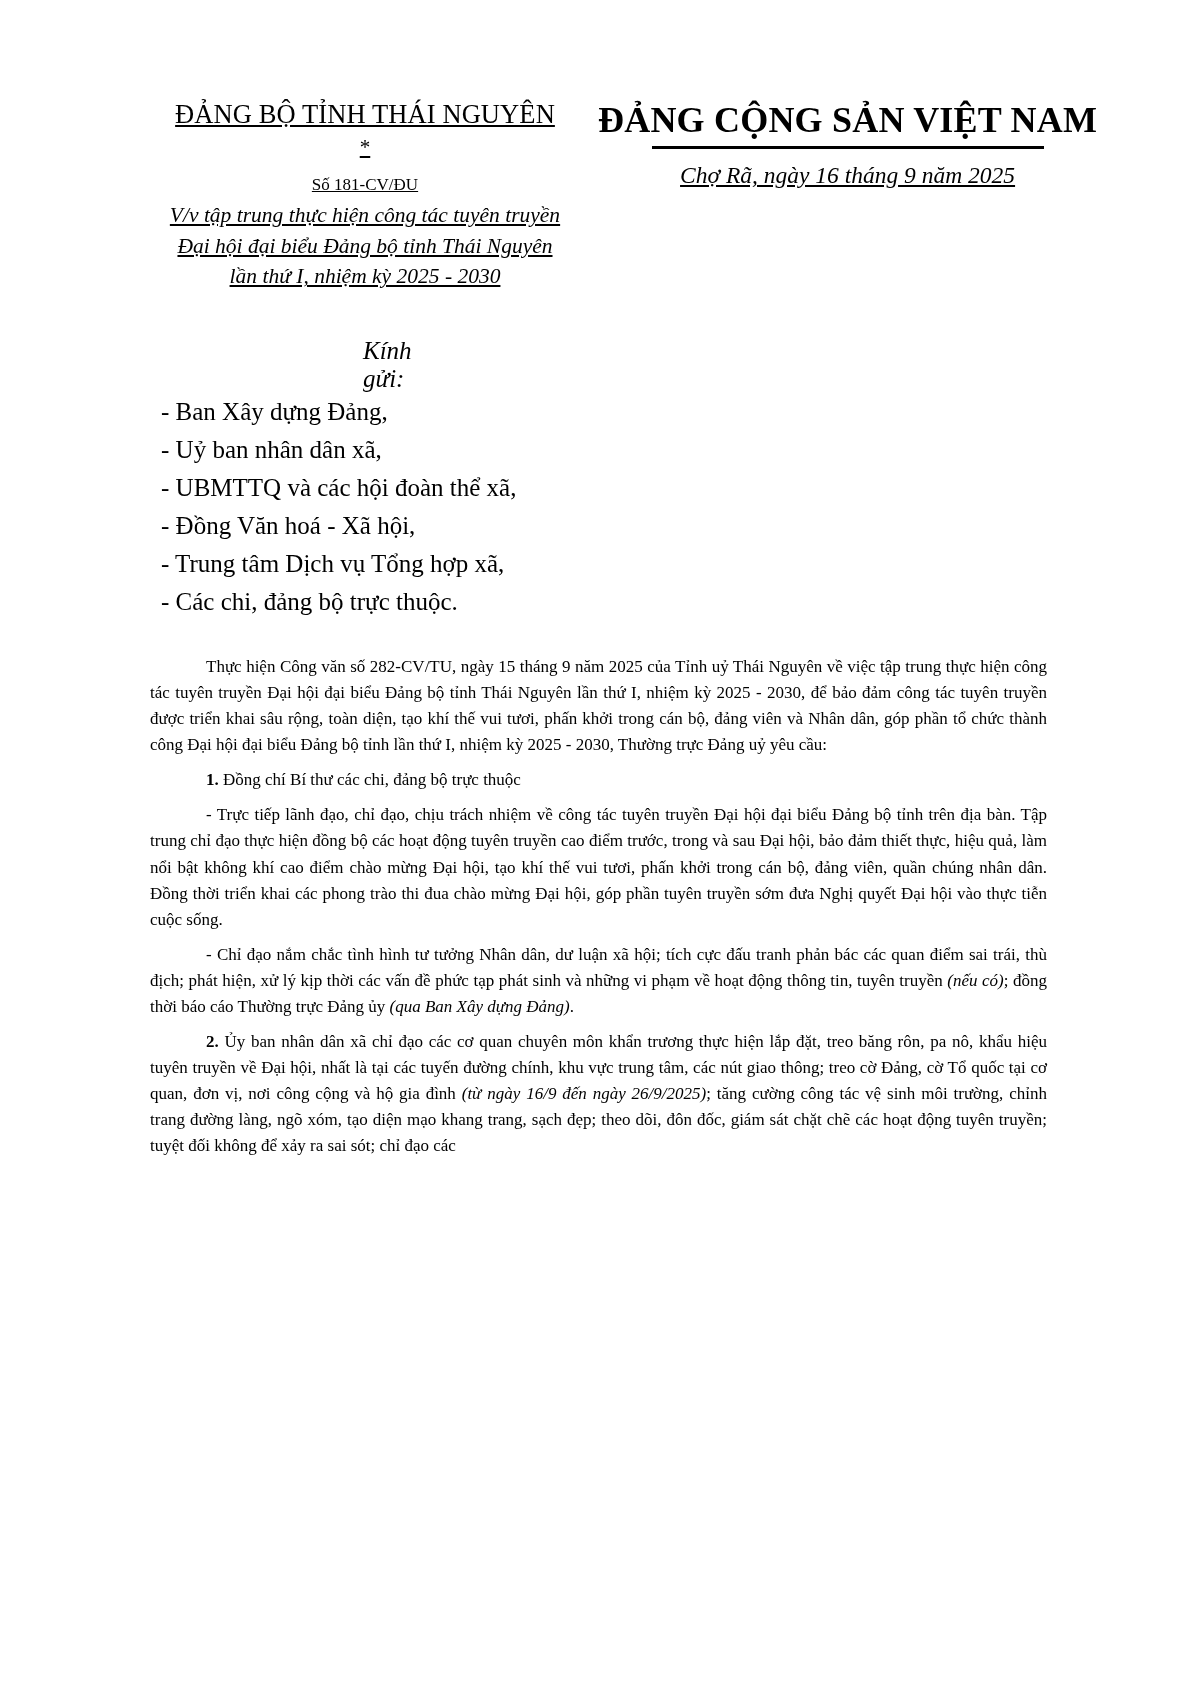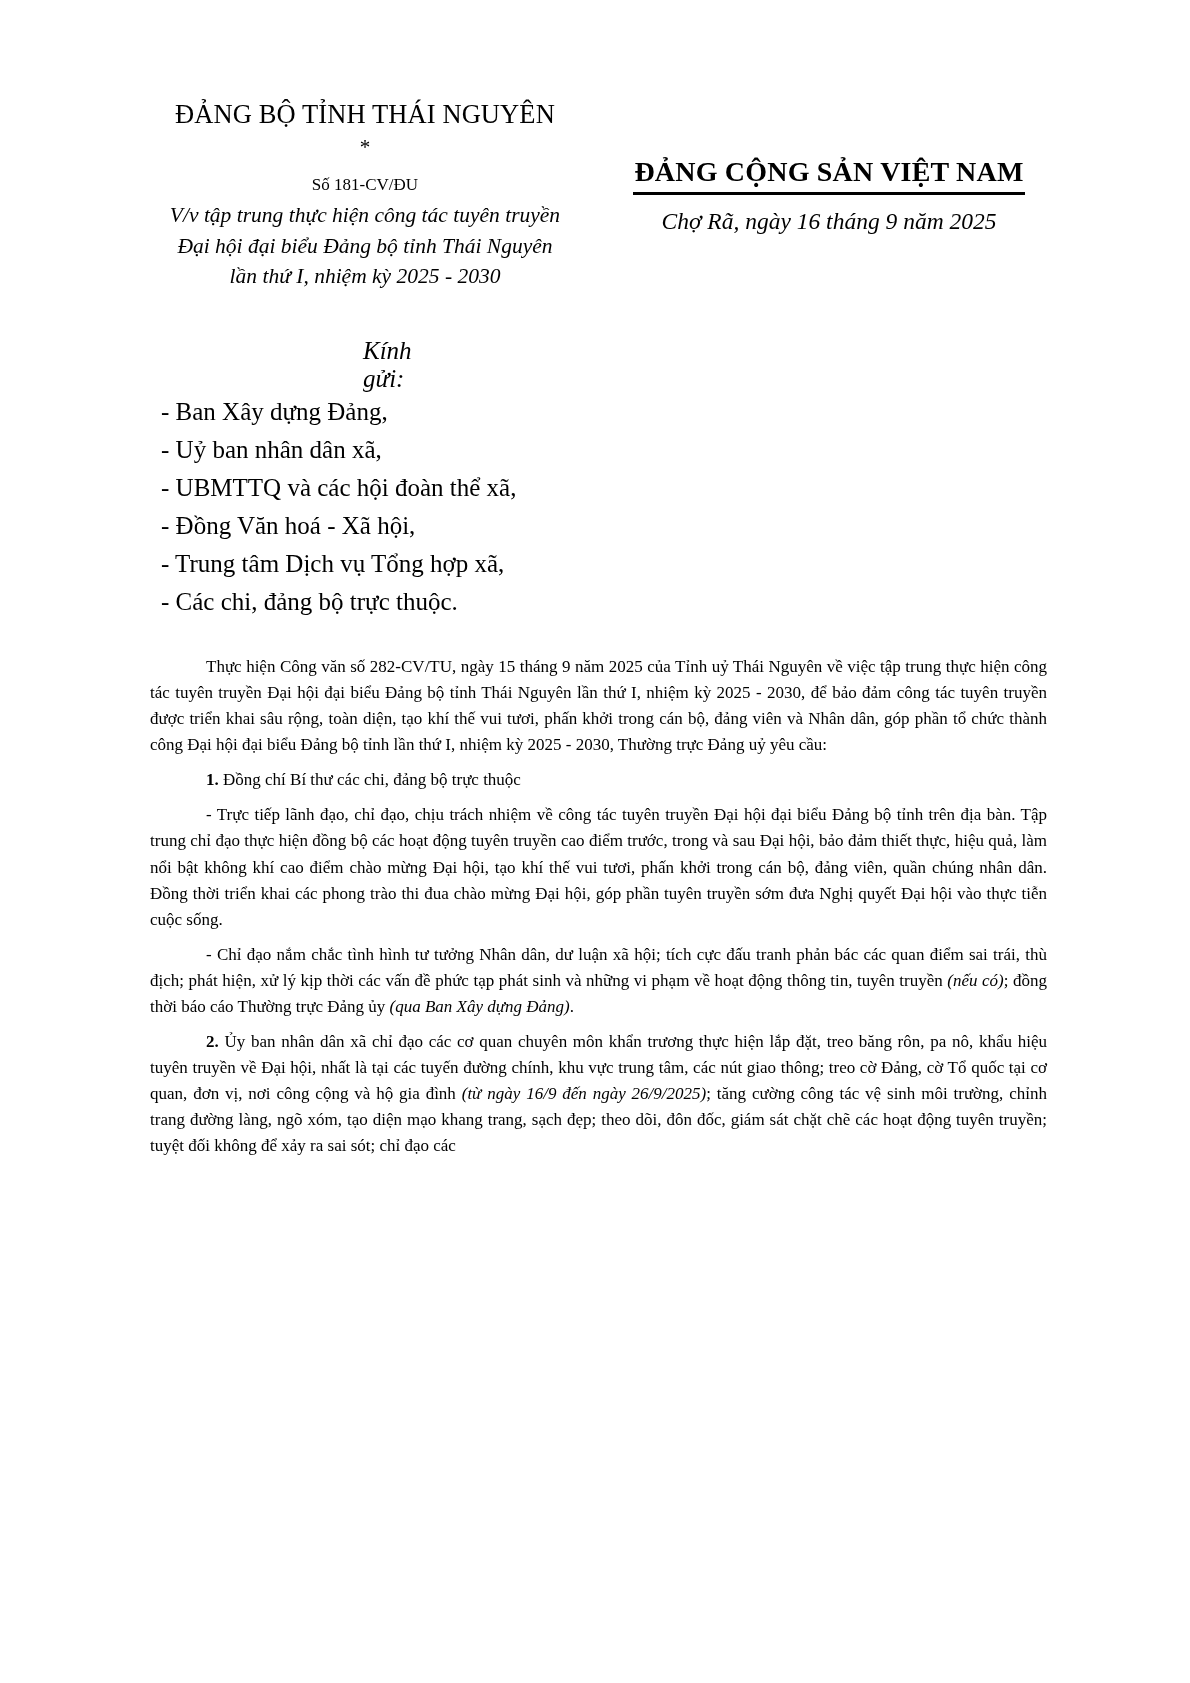--- a/index.html
+++ b/index.html
@@ -18,24 +18,25 @@
     margin: 0 auto;
     background: #ffffff;
     overflow: hidden;
     box-sizing: border-box;
     padding: 0;
   }
   
   .header {
     display: flex;
     flex-direction: row;
-    align-items: center;
+    align-items: flex-start;
     padding-top: 98px;
     padding-left: 150px;
     padding-right: 130px;
+    text-decoration: underline;
   }
   .header-left {
     width: 430px;
     text-align: center;
     flex: 0 0 auto;
   }
   .header-right {
     flex: 1 1 auto;
     text-align: center;
     padding-left: 18px;
@@ -65,21 +66,21 @@
   }
   .subject {
     font-size: 21.5px;
     font-style: italic;
     line-height: 1.42;
     margin-top: 4px;
   }
   .subject div { white-space: nowrap; }
 
   .national-title {
-    font-size: 28px;
+    font-size: 36px;
     font-weight: bold;
     letter-spacing: 0.2px;
     white-space: nowrap;
     display: inline-block;
     line-height: 1.25;
   }
   .title-rule {
     height: 3px;
     background: #000;
     width: 392px;

